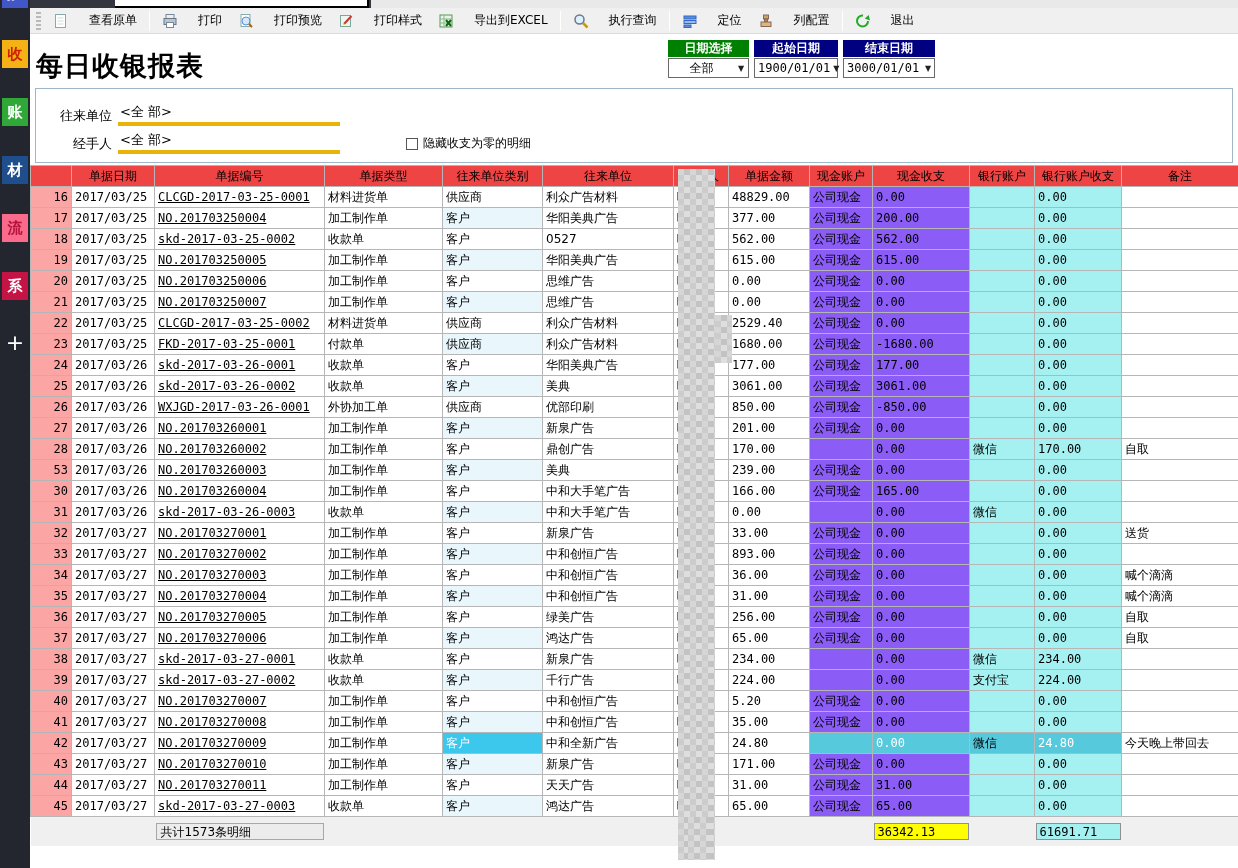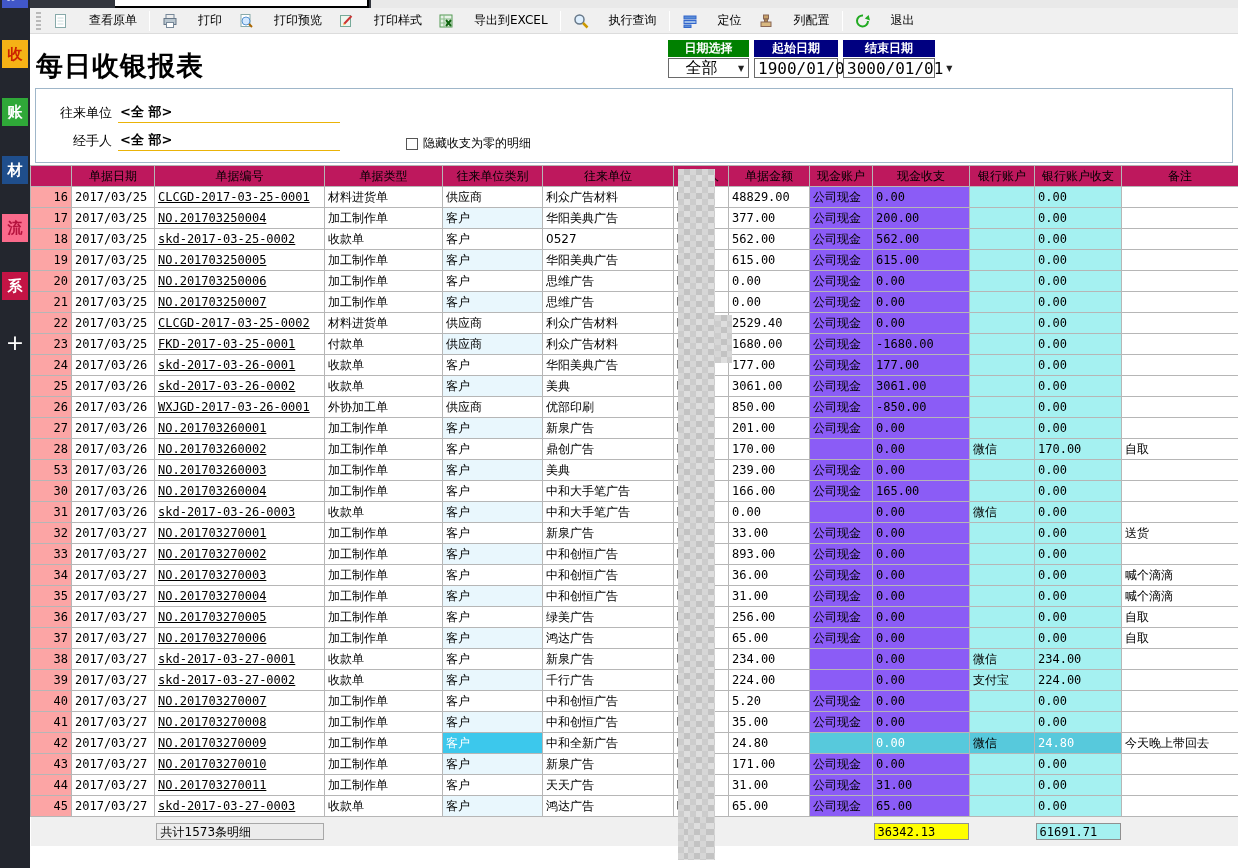--- a/index.html
+++ b/index.html
@@ -29,41 +29,41 @@
   .ticon { width:16px; height:16px; display:inline-block; }
 
   
   .page-title { position:absolute; left:36px; top:48px; font-size:27px; font-weight:bold; letter-spacing:1px; }
 
   
   .date-group { position:absolute; left:668px; top:40px; display:flex; gap:5px; z-index:5; }
   .date-col { display:flex; flex-direction:column; gap:1px; }
   .date-head { height:17px; line-height:17px; text-align:center; color:#fff; font-weight:bold; font-size:12px; }
   .combo { height:20px; background:#fff; border:1px solid #6a6a6a; display:flex; align-items:center; cursor:pointer; }
-  .combo .cval { flex:1; padding:0 3px; font-size:16px; }
+  .combo .cval { flex:1; padding:0 3px; font-size:12px; }
   .combo .carr { width:14px; text-align:center; font-size:8px; color:#222; }
   .dc1 { width:81px; } .dc1 .cval{ text-align:center; }
   .dc2 { width:84px; } .dc3 { width:92px; }
 
   
   .filter-panel { position:absolute; left:35px; top:88px; width:1198px; height:75px;
     border:1px solid #9fb6c9; background:#fff; }
   .fp-row { position:absolute; left:14px; display:flex; align-items:flex-end; }
   .fp-r1 { top:14px; } .fp-r2 { top:42px; }
   .fp-label { width:62px; text-align:right; margin-right:6px; font-size:13px; padding-bottom:1px; }
-  .ufield { width:222px; border-bottom:1px solid #eab308; font-size:13px; padding:0 2px 1px 2px; cursor:text;font-weight:bold; }
+  .ufield { width:222px; border-bottom:4px solid #eab308; font-size:13px; padding:0 2px 1px 2px; cursor:text; }
   .cb-wrap { position:absolute; left:370px; top:46px; display:flex; align-items:center; gap:5px; cursor:pointer; }
   .cb-box { width:12px; height:12px; border:1px solid #555; background:#fff; display:inline-block; }
 
   
   .table-wrap { position:absolute; left:30px; top:165px; width:1208px; }
   table { border-collapse:collapse; table-layout:fixed; width:1208px; }
   th, td { border:1px solid #b6b6b6; height:21px; padding:0 3px; font-size:12px;
     overflow:hidden; white-space:nowrap; text-align:left; vertical-align:middle; }
-  thead th { background:#be185d; text-align:center; font-weight:normal; height:21px; }
+  thead th { background:#ef4444; text-align:center; font-weight:normal; height:21px; }
   td.c-num { background:#fca5a5; text-align:right; }
   td.c-date, td.c-docno, td.c-amount, td.c-cashflow, td.c-bankflow, td.c-num
     { font-family:"DejaVu Sans Mono", monospace; }
   td.c-docno { text-decoration:underline; cursor:pointer; }
   td.c-cashacct, td.c-cashflow { background:#8b5cf6; }
   td.c-bankacct, td.c-bankflow { background:#a5f1f1; }
   tr.odd td.c-ptype { background:#e9f7fd; }
   tr.selected td.c-ptype { background:#3cc8ec; color:#fff; }
   tr.selected td.c-cashacct, tr.selected td.c-cashflow,
   tr.selected td.c-bankacct, tr.selected td.c-bankflow { background:#57c9dc; color:#fff; }

